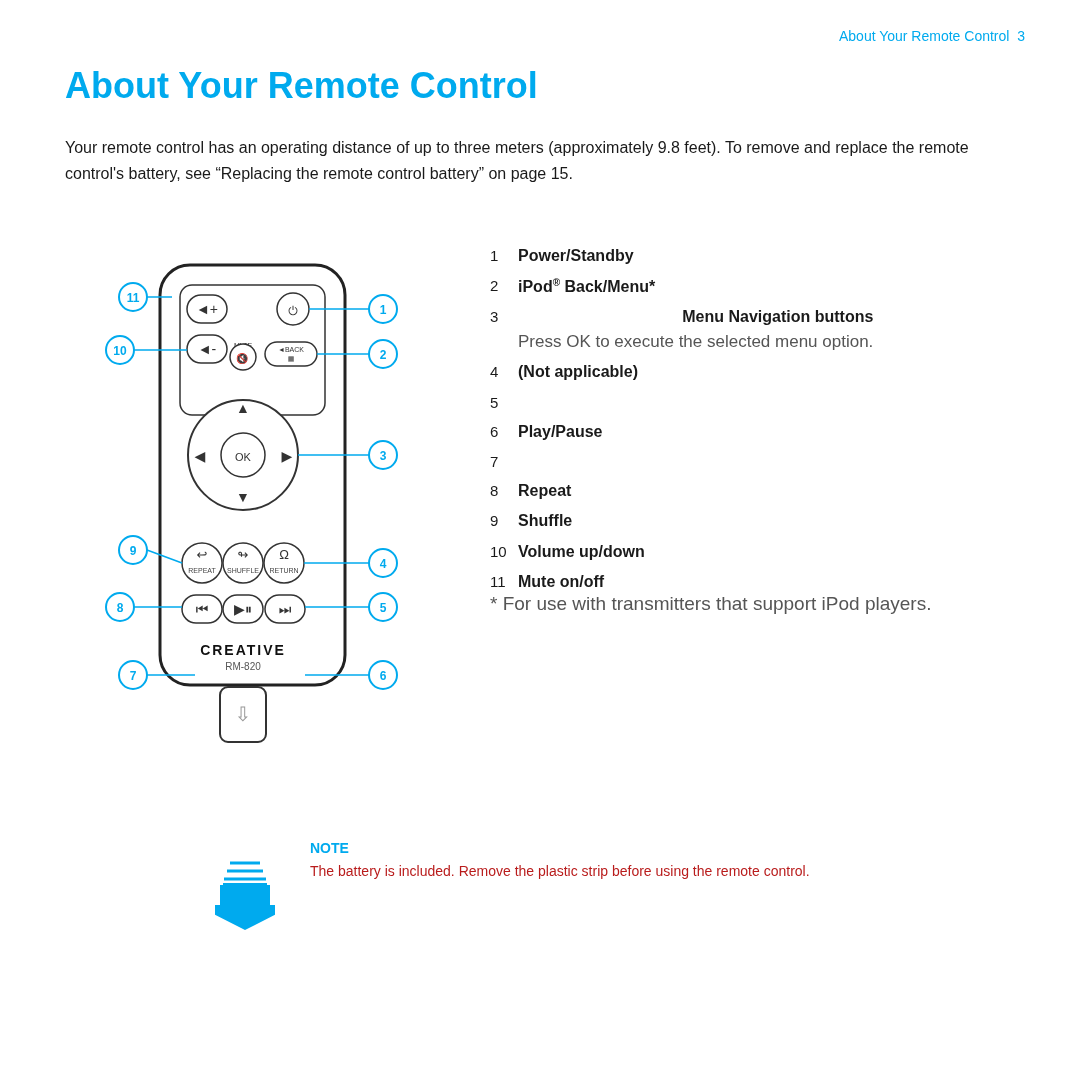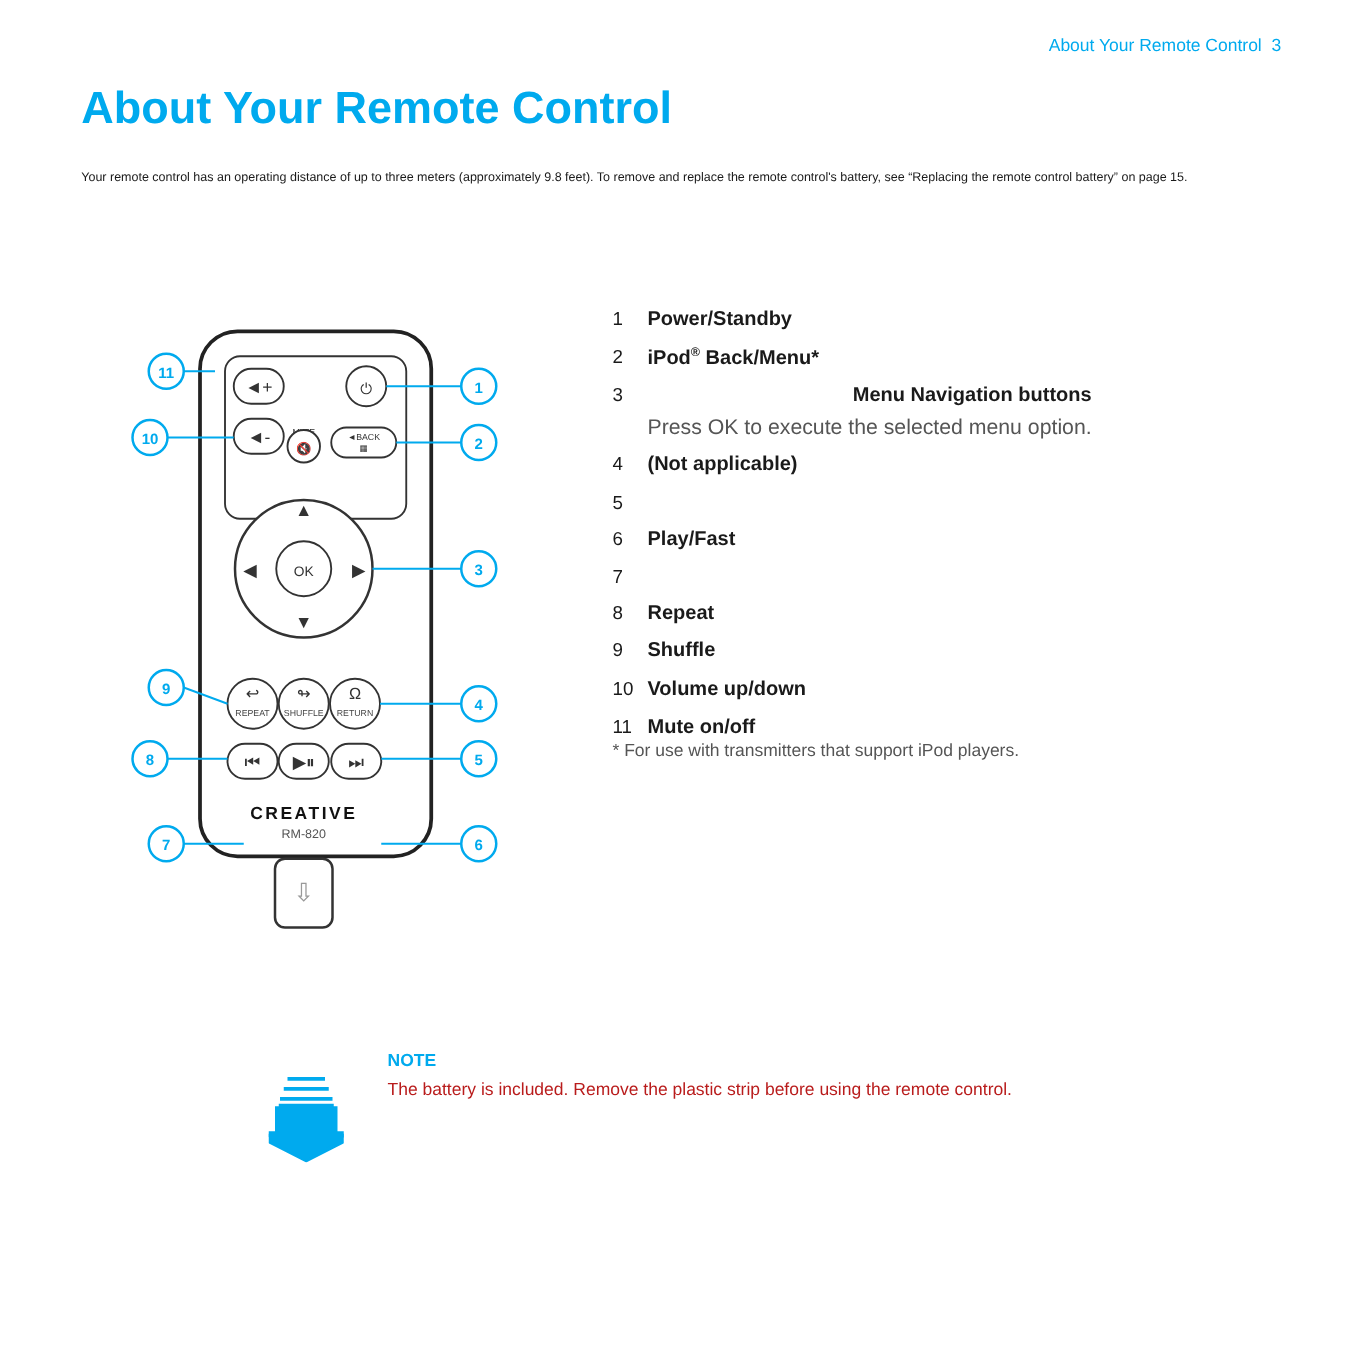--- a/index.html
+++ b/index.html
@@ -29,21 +29,21 @@
       font-size: 36px;
       font-weight: bold;
       color: #00aaee;
     }
 
     .intro-text {
       position: absolute;
       top: 135px;
       left: 65px;
       right: 62px;
-      font-size: 10px;
+      font-size: 16px;
       line-height: 1.65;
       color: #1a1a1a;
     }
 
     
     .remote-area {
       position: absolute;
       top: 245px;
       left: 65px;
       width: 390px;
@@ -98,21 +98,21 @@
     .ipod-sup {
       font-size: 10px;
       vertical-align: super;
     }
 
     .footnote {
       position: absolute;
       top: 590px;
       left: 490px;
       right: 55px;
-      font-size: 14px;
+      font-size: 19px;
       color: #555;
       line-height: 1.5;
     }
 
     
     .note-section {
       position: absolute;
       top: 840px;
       left: 310px;
       right: 65px;
@@ -274,21 +274,21 @@
   </div>
   <div class="list-item">
     <span class="list-num">4</span>
     <div class="list-content"><span class="main-label">(Not applicable)</span></div>
   </div>
   <div class="list-item">
     <span class="list-num">5</span>
   </div>
   <div class="list-item">
     <span class="list-num">6</span>
-    <div class="list-content"><span class="main-label">Play/Fast</span></div>
+    <div class="list-content"><span class="main-label">Play/Pause</span></div>
   </div>
   <div class="list-item">
     <span class="list-num">7</span>
   </div>
   <div class="list-item">
     <span class="list-num">8</span>
     <div class="list-content"><span class="main-label">Repeat</span></div>
   </div>
   <div class="list-item">
     <span class="list-num">9</span>

